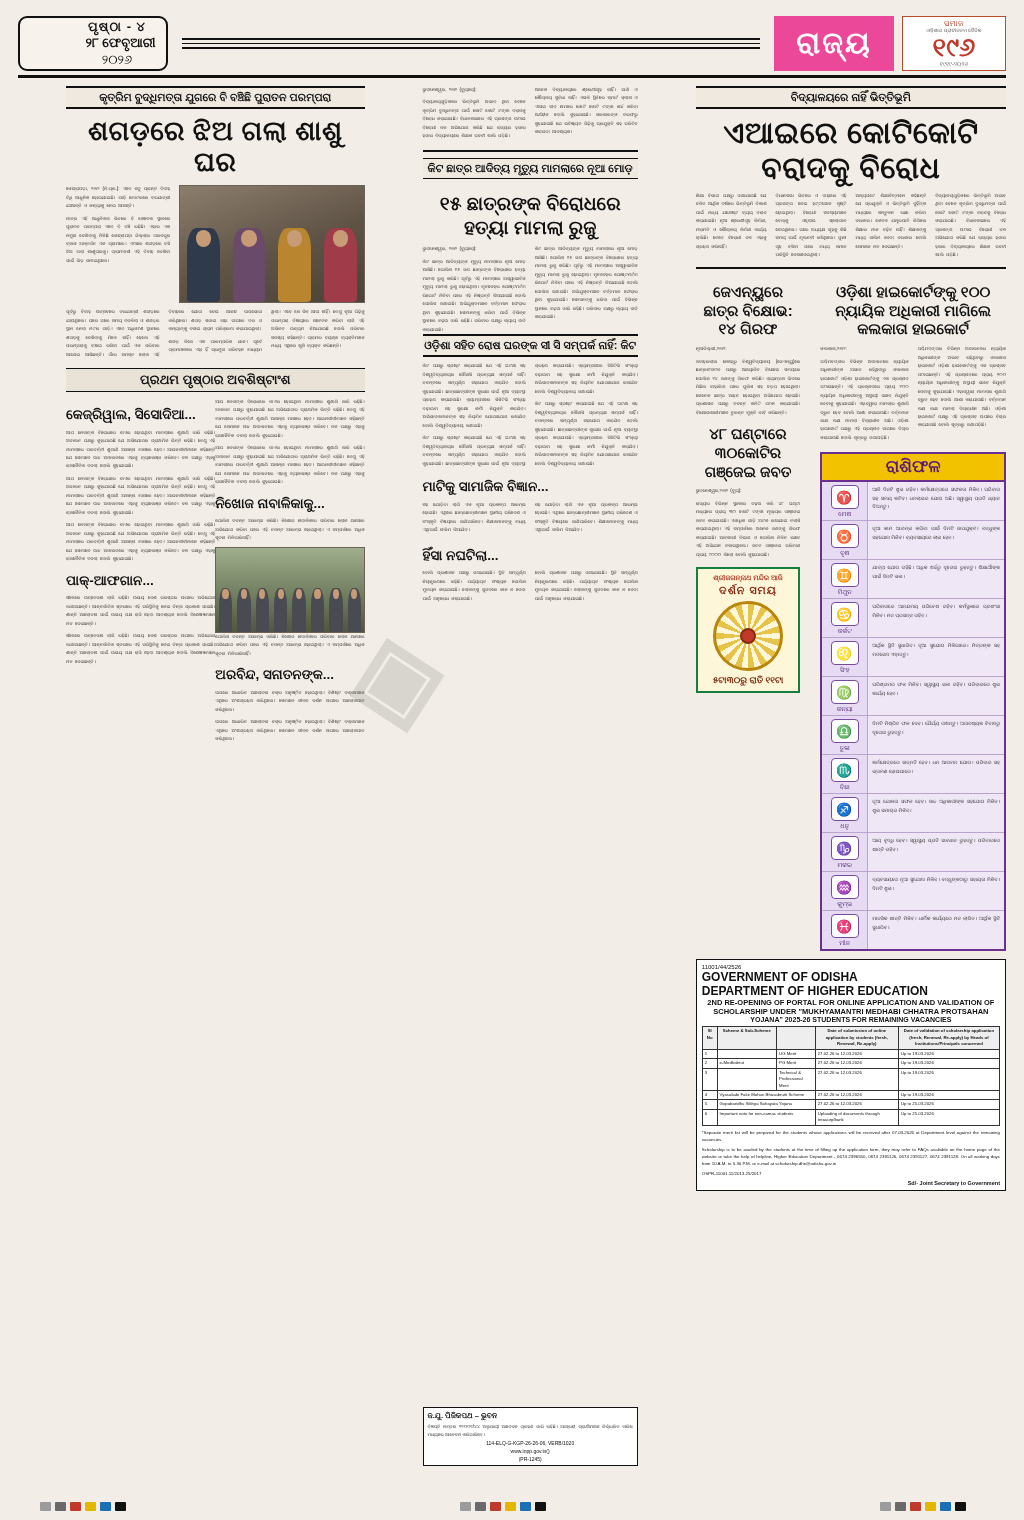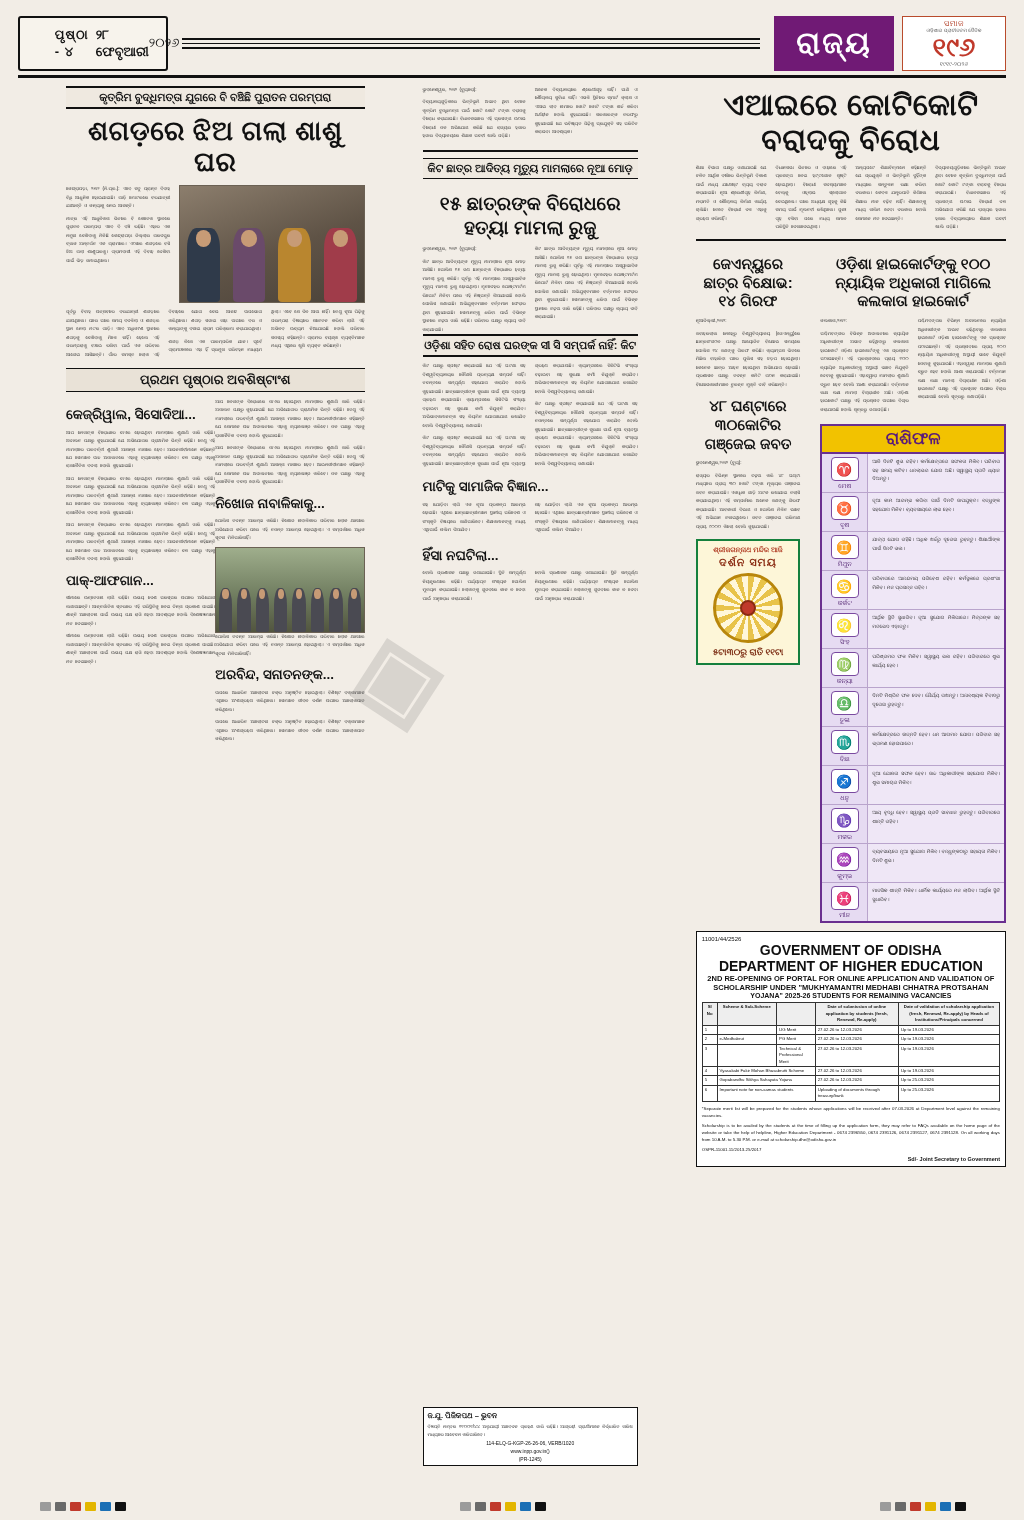--- a/index.html
+++ b/index.html
@@ -17,32 +17,32 @@
     background:#f2ede6;
     padding:16px 18px 10px 18px;
   }
 
   
   .masthead {
     display:flex; align-items:stretch; height:62px; gap:8px;
     border-bottom:3px solid #111; padding-bottom:4px;
   }
   .mh-left {
-    width:150px; border:2px solid #111; border-radius:3px;
-    display:flex; flex-direction:row; align-items:center; justify-content:center;
+    width:150px; border:2px solid #111; border-radius:9px;
+    display:flex; flex-direction:column; align-items:center; justify-content:center;
     background:#f7f3ec; line-height:1.25;padding-left:48px;
   }
   .mh-left .l1 { font-size:13px; font-weight:bold; letter-spacing:1px;}
   .mh-left .l2 { font-size:13px; font-weight:bold;margin-left:7px; }
   .mh-left .l3 { font-size:13px; font-weight:normal; }
   .mh-rule { flex:1; display:flex; flex-direction:column; justify-content:center; gap:3px; padding:0 6px;}
   .mh-rule i { display:block; height:2px; background:#111; }
   .mh-rule i:nth-child(2){ height:1px; }
   .mh-title {
-    background:#701a75; color:#fff; min-width:120px; padding:0 22px;
+    background:#ec4899; color:#fff; min-width:120px; padding:0 22px;
     display:flex; align-items:center; justify-content:center;
     font-size:30px; font-weight:bold; letter-spacing:2px;
   }
   .mh-logo {
     width:104px; border:1px solid #b94b2c; background:#fff;
     display:flex; flex-direction:column; align-items:center; justify-content:center;
     line-height:1.05; padding:2px;
   }
   .mh-logo .lg-top { font-size:8px; color:#b03a22; letter-spacing:.5px;}
   .mh-logo .lg-sub { font-size:5px; color:#444; }
@@ -146,21 +146,21 @@
   }
   .puri .wheel::after {
     content:""; position:absolute; inset:24px; border-radius:50%;
     background:#c0392b; border:2px solid #8a2b12;
   }
   .puri .t3 { font-size:9px; font-weight:bold; color:#7a2a10; }
 
   
   .gad { border:1px solid #111; background:#fff; margin-top:8px; padding:4px 5px; }
   .gad .gid { font-size:6px; text-align:left; }
-  .gad .gh1 { text-align:center; font-size:14px; font-weight:bold; }
+  .gad .gh1 { font-size:12px; font-weight:bold; }
   .gad .gh2 { text-align:center; font-size:7.5px; font-weight:bold; }
   .gad .gh3 { text-align:center; font-size:7px; font-weight:bold; color:#111; }
   .gad table { width:100%; border-collapse:collapse; margin-top:3px; }
   .gad th, .gad td { border:.5px solid #333; font-size:4.3px; padding:1px 2px; vertical-align:top; line-height:1.5;}
   .gad th { background:#eee; font-weight:bold; }
   .gad .note { font-size:4.4px; line-height:1.6; margin-top:3px; text-align:justify;}
   .gad .sig { text-align:right; font-size:5.5px; font-weight:bold; margin-top:3px;}
 
   .smallad { border:1px solid #111; padding:3px 4px; margin-top:6px; background:#fff; }
   .smallad .sa-t { font-size:7.5px; font-weight:bold; }
@@ -310,20 +310,21 @@
         <div class="sa-t">ଜ.ଯୁ. ପିଜିକପଥ – ଭୁବନ</div>
         <div class="sa-b">ବିଜ୍ଞପ୍ତି ନମ୍ବର ୧୧୦୦୧/୪୪ ଅନୁଯାୟୀ ଆବେଦନ ଗ୍ରହଣ ଜାରି ରହିଛି। ଆଗ୍ରହୀ ପ୍ରାର୍ଥୀମାନେ ନିର୍ଦ୍ଧାରିତ ତାରିଖ ମଧ୍ୟରେ ଆବେଦନ କରିପାରିବେ।</div>
         <div class="sa-c">114-ELQ-G-KGP-26-26-06, VERB/1020</div>
         <div class="sa-c">www.inpp.gov.in()</div>
         <div class="sa-c">(PR-1245)</div>
       </div>
     </div>
 
     <div class="col c3">
 
+      <div class="hl-band">ବିଦ୍ୟାଳୟରେ ନାହିଁ ଭିତ୍ତିଭୂମି</div>
       <h1 class="headline big">ଏଆଇରେ କୋଟିକୋଟି ବରାଦକୁ ବିରୋଧ</h1>
 
       <div class="colwrap c4col">
         <p class="body">ଶିକ୍ଷା ବିଭାଗ ପକ୍ଷରୁ ଜଣାଯାଇଛି ଯେ ଚଳିତ ଆର୍ଥିକ ବର୍ଷରେ ଭିତ୍ତିଭୂମି ବିକାଶ ପାଇଁ ମଧ୍ୟ ଯଥେଷ୍ଟ ବ୍ୟୟ ବରାଦ କରାଯାଇଛି। ନୂଆ ଶ୍ରେଣୀଗୃହ ନିର୍ମାଣ, ମରାମତି ଓ ଶୌଚାଳୟ ନିର୍ମାଣ କାର୍ଯ୍ୟ ଚାଲିଛି। ତେବେ ବିରୋଧୀ ଦଳ ଏହାକୁ ଗ୍ରହଣ କରିନାହିଁ।</p>
         <p class="body">ବିଧାନସଭା ଭିତରେ ଓ ବାହାରେ ଏହି ପ୍ରସଙ୍ଗ ନେଇ ହଟ୍ଟଗୋଳ ସୃଷ୍ଟି ହୋଇଥିଲା। ବିରୋଧୀ ସଦସ୍ୟମାନେ ବେଲ୍‌କୁ ଓହ୍ଲାଇ ସ୍ଲୋଗାନ ଦେଇଥିଲେ। ପରେ ଅଧ୍ୟକ୍ଷ ଗୃହକୁ କିଛି ସମୟ ପାଇଁ ମୂଲତବୀ ରଖିଥିଲେ। ପୁନଃ ଗୃହ ବସିବା ପରେ ମଧ୍ୟ ସମାନ ପରିସ୍ଥିତି ଦେଖାଦେଇଥିଲା।</p>
         <p class="body">ଅନ୍ୟପଟେ ଶିକ୍ଷାବିତ୍‌ମାନେ କହିଛନ୍ତି ଯେ ପ୍ରଯୁକ୍ତି ଓ ଭିତ୍ତିଭୂମି ଦୁହିଁଙ୍କ ମଧ୍ୟରେ ସନ୍ତୁଳନ ରକ୍ଷା କରିବା ଦରକାର। କେବଳ ଯନ୍ତ୍ରପାତି କିଣିଲେ ଶିକ୍ଷାର ମାନ ବଢ଼ିବ ନାହିଁ। ଶିକ୍ଷକଙ୍କୁ ମଧ୍ୟ ତାଲିମ ଦେବା ଦରକାର ବୋଲି ସେମାନେ ମତ ଦେଇଛନ୍ତି।</p>
         <p class="body">ବିଦ୍ୟାଳୟଗୁଡ଼ିକରେ ଭିତ୍ତିଭୂମି ଅଭାବ ଥିବା ବେଳେ କୃତ୍ରିମ ବୁଦ୍ଧିମତ୍ତା ପାଇଁ କୋଟି କୋଟି ଟଙ୍କା ବରାଦକୁ ବିରୋଧ କରାଯାଇଛି। ବିଧାନସଭାରେ ଏହି ପ୍ରସଙ୍ଗ ଉଠାଇ ବିରୋଧୀ ଦଳ ଅଭିଯୋଗ କରିଛି ଯେ ରାଜ୍ୟର ହଜାର ହଜାର ବିଦ୍ୟାଳୟରେ ଶିକ୍ଷକ ପଦବୀ ଖାଲି ପଡ଼ିଛି।</p>
       </div>
 
       <div class="hr-thick"></div>

